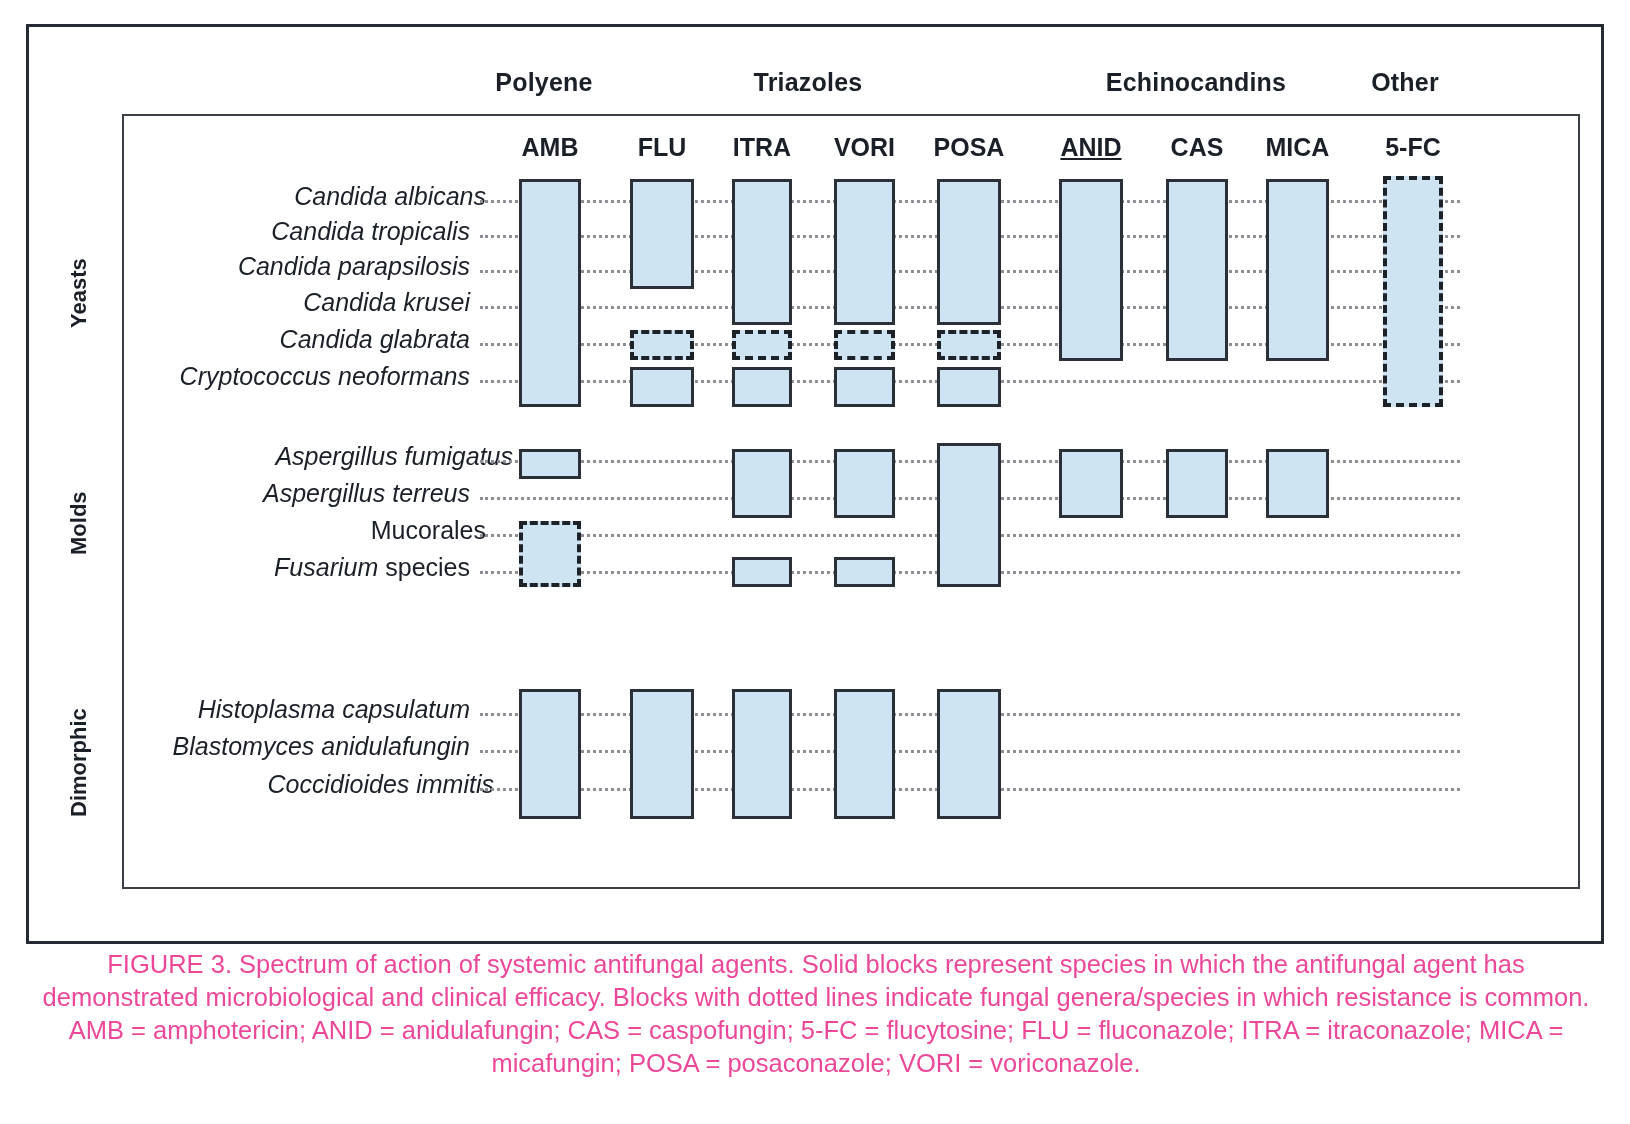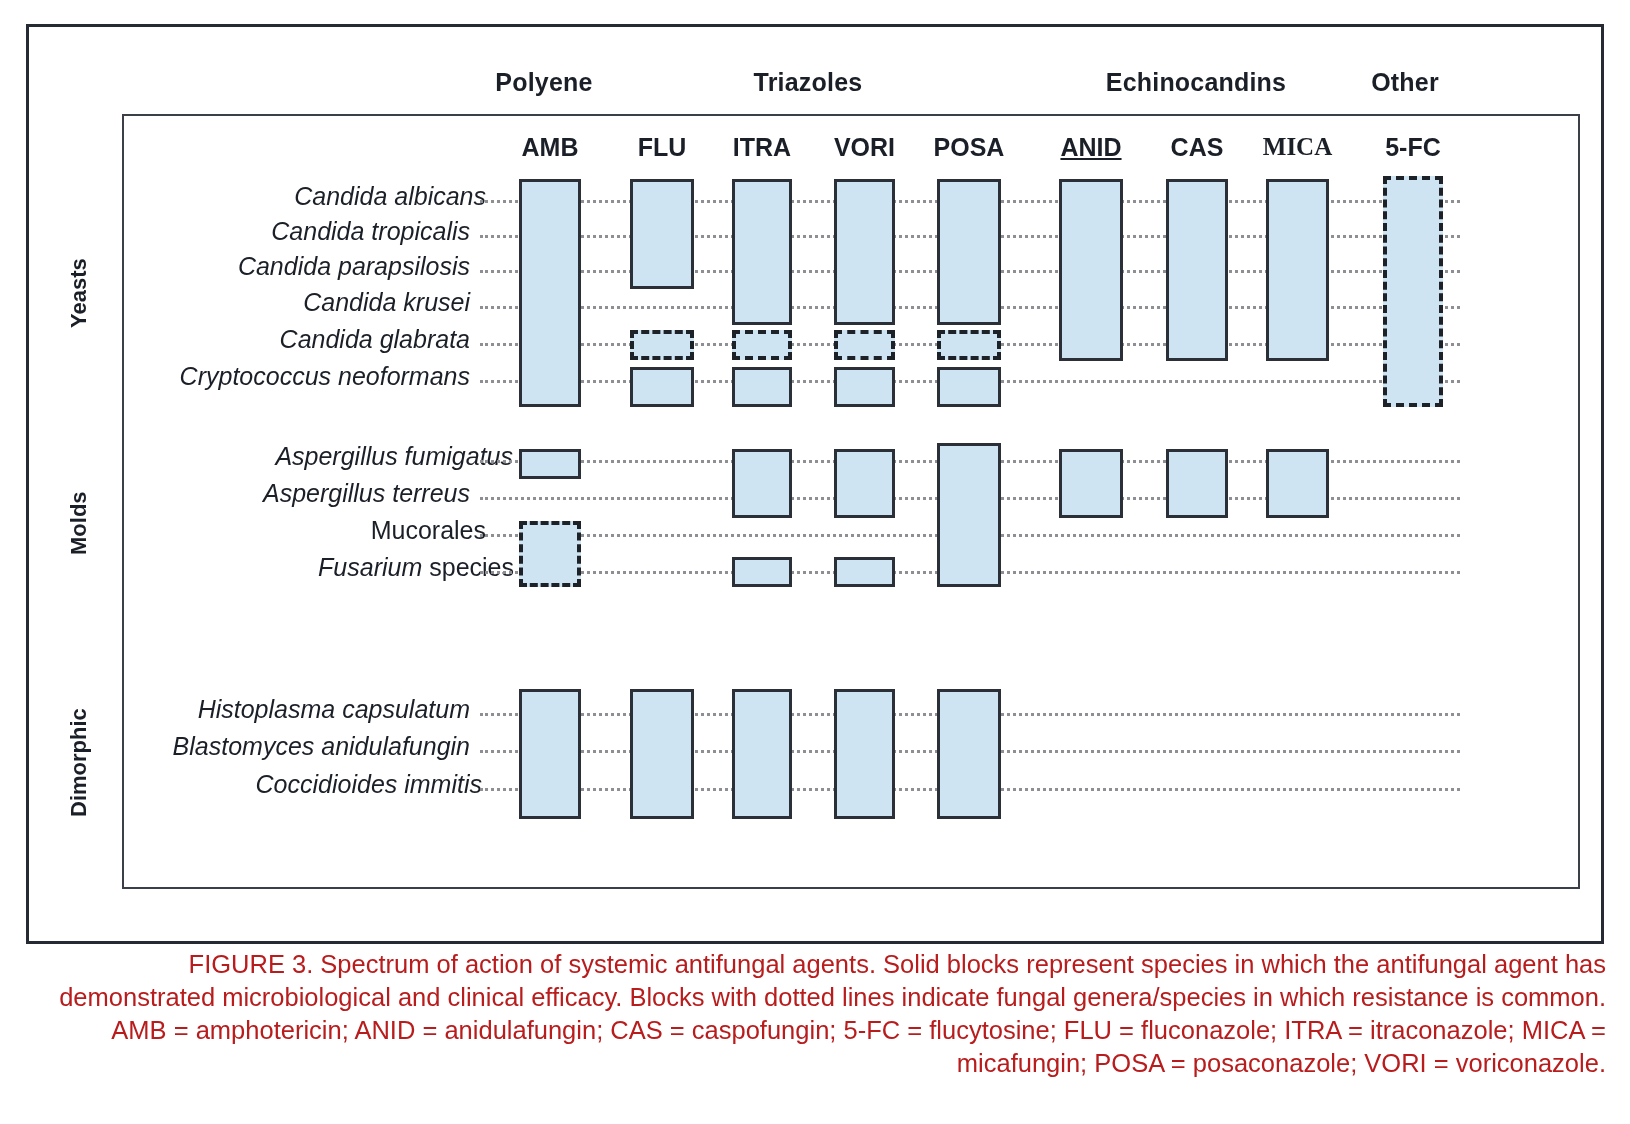--- a/index.html
+++ b/index.html
@@ -57,21 +57,21 @@
   
   .block{
     position:absolute;background:#cfe4f3;box-sizing:border-box;
   }
   .block.solid{border:3px solid #2b3038;}
   .block.dashed{border:4px dashed #1d2128;}
 
   
   .caption{
     position:absolute;left:26px;top:948px;width:1580px;
-    font-size:25.5px;line-height:1.30;text-align:right;color:#b91c1c;
+    font-size:25.5px;line-height:1.30;text-align:center;color:#ec4899;
   }
 </style>
 </head>
 <body>
 
 <div id="root">
 
   <div class="figure-frame"></div>
 
   <div id="class-headers">
@@ -84,44 +84,44 @@
   <div class="plot-frame"></div>
 
   <div id="col-headers">
       <div class="col-head" style="left: 497px; top: 133px; width: 106px;">AMB</div>
       <div class="col-head" style="left: 608px; top: 133px; width: 108px;">FLU</div>
       <div class="col-head" style="left: 710px; top: 133px; width: 104px;">ITRA</div>
       <div class="col-head" style="left: 812px; top: 133px; width: 105px;">VORI</div>
       <div class="col-head" style="left: 915px; top: 133px; width: 108px;">POSA</div>
       <div class="col-head" style="left: 1037px; top: 133px; width: 108px; text-decoration: underline;">ANID</div>
       <div class="col-head" style="left: 1144px; top: 133px; width: 106px;">CAS</div>
-      <div class="col-head" style="left: 1244px; top: 133px; width: 107px; font-family: Liberation Serif, serif;">MICA</div>
+      <div class="col-head" style="left: 1244px; top: 133px; width: 107px;">MICA</div>
       <div class="col-head" style="left: 1361px; top: 133px; width: 104px;">5-FC</div>
     </div>
 
   <div id="side-labels">
       <div class="side-label" style="left: 66px; top: 178px; height: 230px;">Yeasts</div>
       <div class="side-label" style="left: 66px; top: 448px; height: 150px;">Molds</div>
       <div class="side-label" style="left: 66px; top: 668px; height: 190px;">Dimorphic</div>
     </div>
 
   <div id="row-labels">
       <div class="row-label" style="width: 470px; left: 16px; top: 184px;">Candida albicans</div>
       <div class="row-label" style="width: 470px; left: 0px; top: 219px;">Candida tropicalis</div>
       <div class="row-label" style="width: 470px; left: 0px; top: 254px;">Candida parapsilosis</div>
       <div class="row-label" style="width: 470px; left: 0px; top: 290px;">Candida krusei</div>
       <div class="row-label" style="width: 470px; left: 0px; top: 327px;">Candida glabrata</div>
       <div class="row-label" style="width: 470px; left: 0px; top: 364px;">Cryptococcus neoformans</div>
       <div class="row-label" style="width: 470px; left: 0px; top: 444px; margin-left: 43px;">Aspergillus fumigatus</div>
       <div class="row-label" style="width: 470px; left: 0px; top: 481px;">Aspergillus terreus</div>
       <div class="row-label upright" style="width: 470px; left: 16px; top: 518px;">Mucorales</div>
-      <div class="row-label" style="width: 470px; left: 0px; top: 555px; padding-left: 44px;"><span>Fusarium</span> <span class="nonital">species</span></div>
+      <div class="row-label" style="width: 470px; left: 0px; top: 555px;"><span>Fusarium</span> <span class="nonital">species</span></div>
       <div class="row-label" style="width: 470px; left: 0px; top: 697px;">Histoplasma capsulatum</div>
       <div class="row-label" style="width: 470px; left: 0px; top: 734px;">Blastomyces anidulafungin</div>
-      <div class="row-label" style="width: 470px; left: 12px; top: 772px;">Coccidioides immitis</div>
+      <div class="row-label" style="width: 470px; left: 0px; top: 772px; padding-left: 24px;">Coccidioides immitis</div>
     </div>
 
   <div id="leaders">
       <div class="leader" style="left: 480px; top: 200px; width: 980px;"></div>
       <div class="leader" style="left: 480px; top: 235px; width: 980px;"></div>
       <div class="leader" style="left: 480px; top: 270px; width: 980px;"></div>
       <div class="leader" style="left: 480px; top: 306px; width: 980px;"></div>
       <div class="leader" style="left: 480px; top: 343px; width: 980px;"></div>
       <div class="leader" style="left: 480px; top: 380px; width: 980px;"></div>
       <div class="leader" style="left: 480px; top: 460px; width: 980px;"></div>

